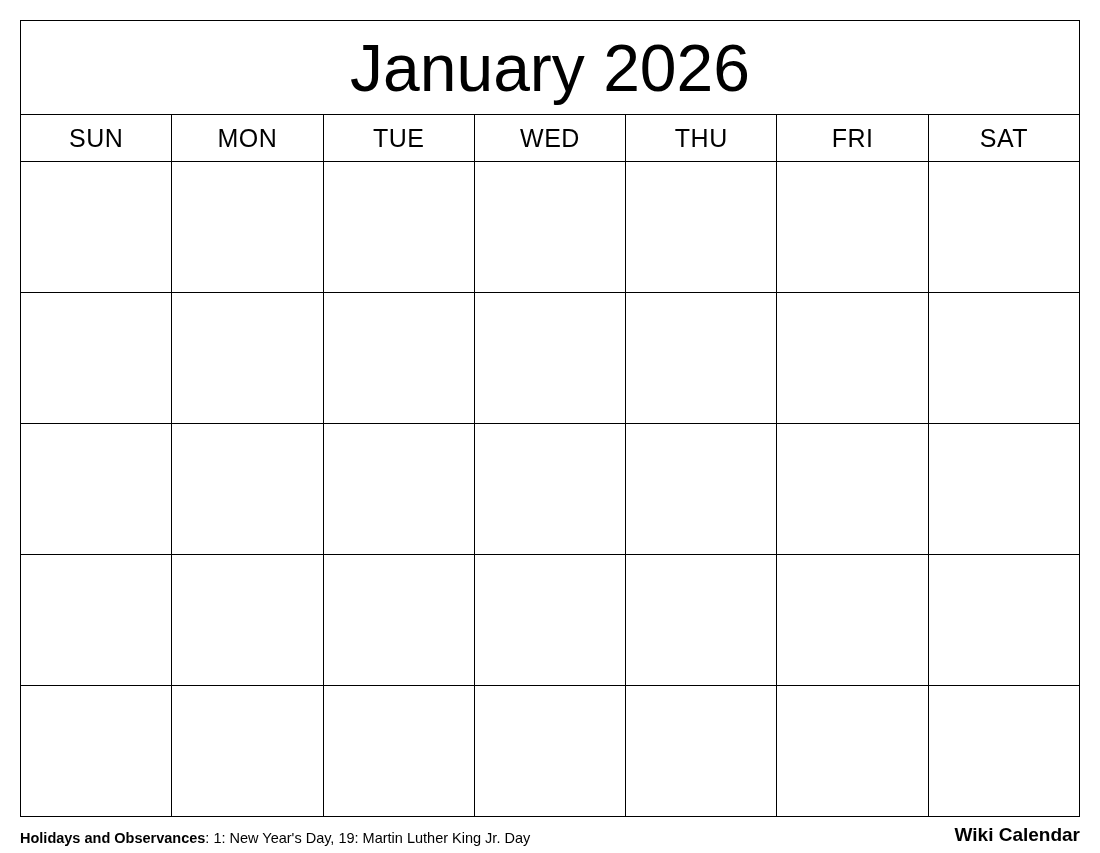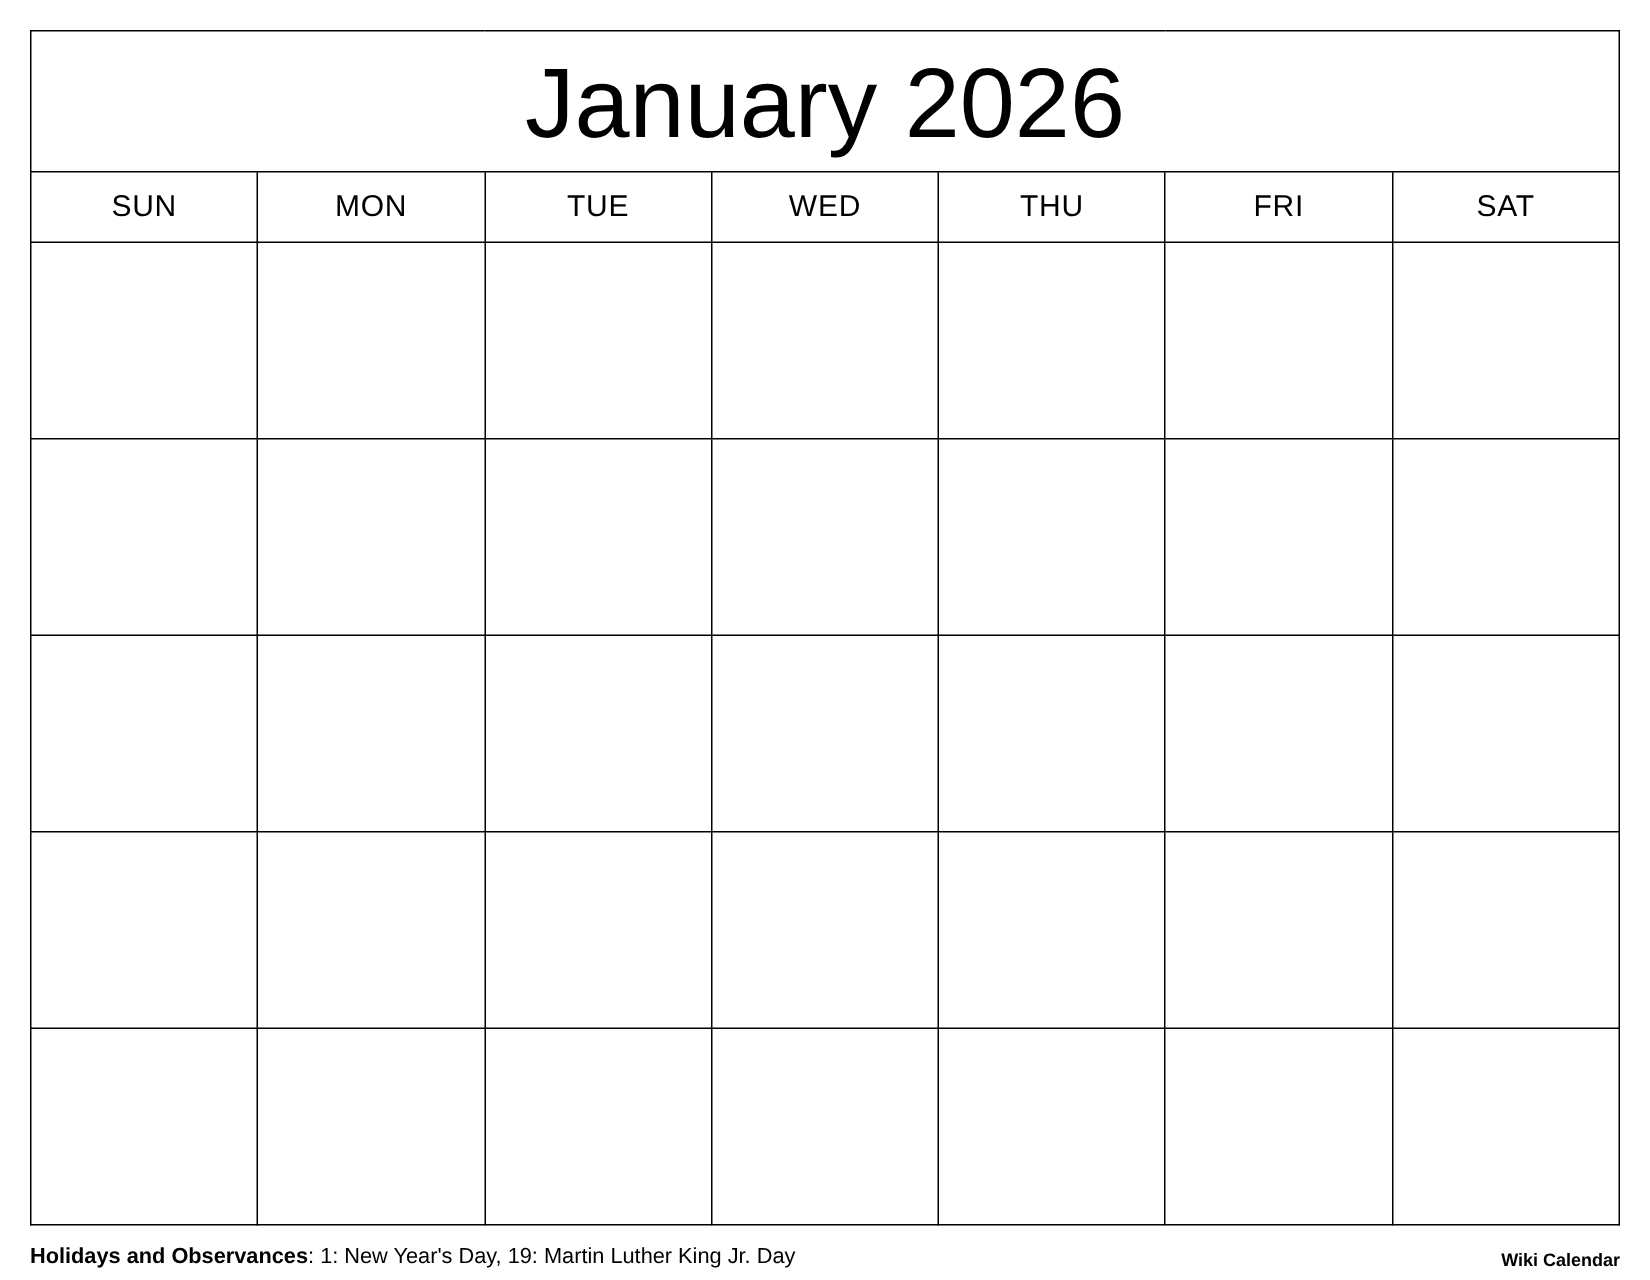--- a/index.html
+++ b/index.html
@@ -49,21 +49,21 @@
     font-weight: 400;
     line-height: 1;
     letter-spacing: 0px;
     font-family: "Liberation Sans", sans-serif;
   }
 
   .dow-cell {
     height: 46px;
     text-align: center;
     vertical-align: middle;
-    font-size: 20px;
+    font-size: 25px;
     font-weight: 400;
     letter-spacing: 0.5px;
   }
 
   .day-cell {
     height: 130px;
     vertical-align: top;
     position: relative;
   }
 
@@ -91,21 +91,21 @@
   .footer-left {
     white-space: nowrap;
   }
 
   .footer-left .label {
     font-weight: bold;
   }
 
   .footer-right {
     font-weight: bold;
-    font-size: 12px;
+    font-size: 19px;
     white-space: nowrap;
   }
 </style>
 </head>
 <body>
 
 <div class="page">
 
   <table class="calendar">
     <tbody>

